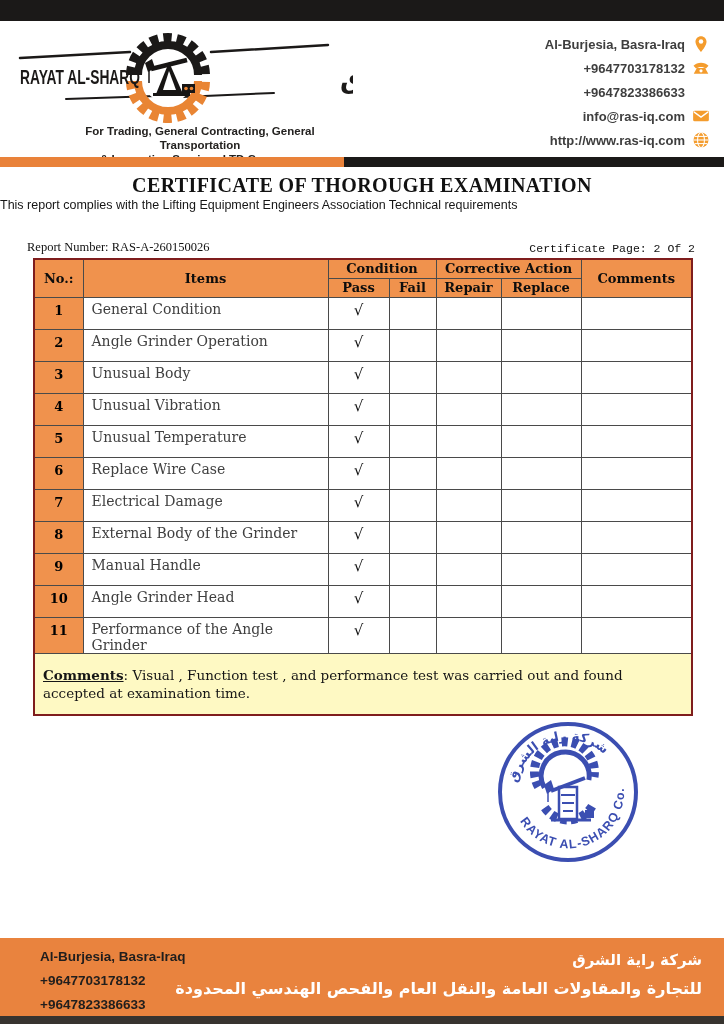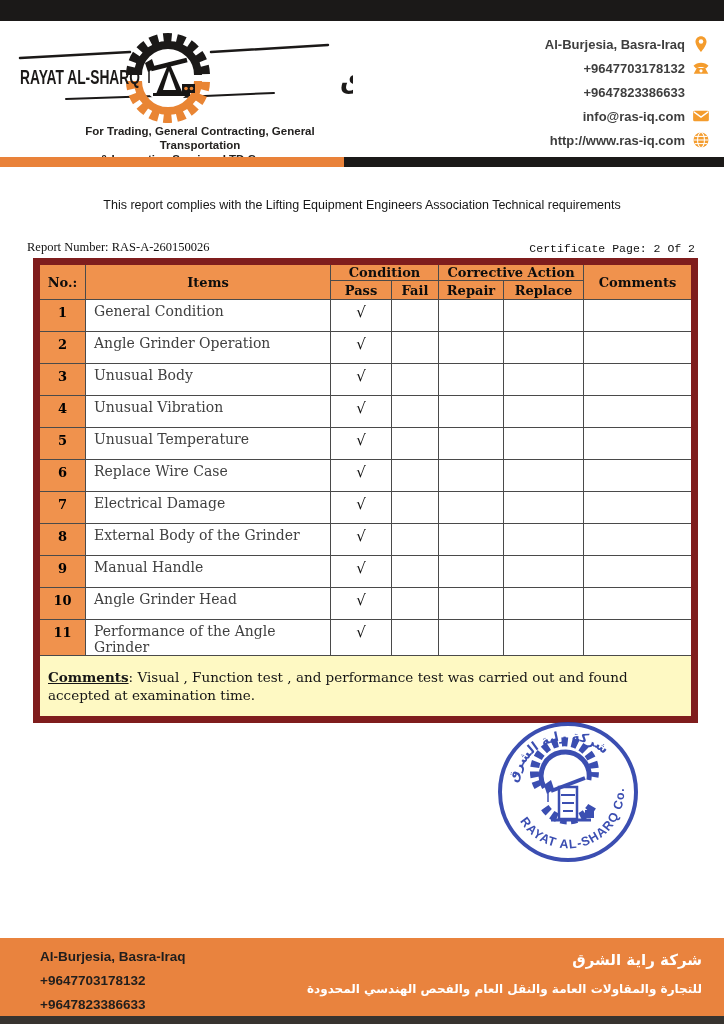--- a/index.html
+++ b/index.html
@@ -22,32 +22,32 @@
   .contact-row { display:flex; justify-content:flex-end; align-items:center; height:24px; }
   .contact-text { font-size:13px; font-weight:600; color:#3e3e3e; margin-right:7px; }
   .contact-icon { width:18px; height:18px; display:inline-flex; }
   .contact-icon svg { width:18px; height:18px; }
   .contact-icon.empty { visibility:hidden; }
 
   
   .cert-title { position:absolute; top:174px; left:0; width:724px; text-align:center;
                 font-family:"Liberation Serif", serif; font-size:20px; font-weight:bold;
                 letter-spacing:0.4px; color:#111; }
-  .cert-subtitle { position:absolute; top:198px; left:0; width:724px; text-align:center;
+  .cert-subtitle { position:absolute; top:198px; left:0; width:724px; text-align:left;
                    font-size:12.5px; color:#161616; }
 
   
   .meta-row { position:absolute; top:240px; left:27px; width:668px; display:flex;
               justify-content:space-between; font-family:"Liberation Serif", serif; color:#111; }
   .report-number { font-size:12.5px;font-family:Liberation Serif, serif; }
   .page-label { font-size:11.5px; padding-top:2px;font-family:Liberation Mono, monospace; }
 
   
   table.cert-table { position:absolute; top:258px; left:33px; width:658px;
-                     border-collapse:collapse; border:7px solid #7f1d1d;
+                     border-collapse:collapse; border:2px solid #7f1d1d;
                      font-family:"DejaVu Serif", serif; table-layout:fixed; }
   .cert-table th, .cert-table td { border:1px solid #4a4a4a; }
   .cert-table thead th { background:#F0924D; font-size:13px; font-weight:bold; color:#0d0d0d;
                          height:19px; padding:0 2px; }
   .cert-table td.no-cell { background:#F0924D; font-weight:bold; font-size:13px;
                            text-align:center; vertical-align:top; padding-top:5px; }
   .cert-table tbody tr { height:32px; }
   .cert-table td { vertical-align:top; }
   .cert-table td.item-cell { font-size:14px; color:#404040; padding:3px 0 0 8px; }
   .cert-table td.mark-cell { text-align:center; font-size:15px; padding-top:3px; color:#111; }
@@ -59,21 +59,21 @@
   
   .stamp-svg { position:absolute; left:493px; top:717px; opacity:0.92; }
 
   
   .footer { position:absolute; top:938px; left:0; width:724px; height:78px; background:#E9833E; }
   .footer-left { position:absolute; left:40px; top:7px; font-size:13.5px; font-weight:bold;
                  color:#201e1d; line-height:24px; }
   .footer-right { position:absolute; right:22px; top:8px; text-align:right; color:#ffffff;
                   font-family:"DejaVu Sans", sans-serif; font-weight:bold; direction:rtl; }
   .footer-ar1 { font-size:15px; line-height:28px; }
-  .footer-ar2 { font-size:12px; line-height:30px; }
+  .footer-ar2 { font-size:16px; line-height:30px; }
   .bottom-bar { position:absolute; bottom:0; left:0; width:724px; height:8px; background:#37332f; }
 
   .arabic { font-family:"DejaVu Sans", sans-serif; direction:rtl; }
 </style>
 </head>
 <body>
 
 <div class="page">
 
   <div class="top-bar"></div>
@@ -162,20 +162,21 @@
           </svg>
       </span>
     </div>
   </div>
 
   <div class="divider">
     <div class="half-orange"></div>
     <div class="half-black"></div>
   </div>
 
+  <div class="cert-title">CERTIFICATE OF THOROUGH EXAMINATION</div>
   <div class="cert-subtitle">This report complies with the Lifting Equipment Engineers Association Technical requirements</div>
 
   <div class="meta-row">
     <span class="report-number">Report Number: RAS-A-260150026</span>
     <span class="page-label">Certificate Page: 2 Of 2</span>
   </div>
 
   <table class="cert-table">
     <colgroup>
       <col style="width:49px">

